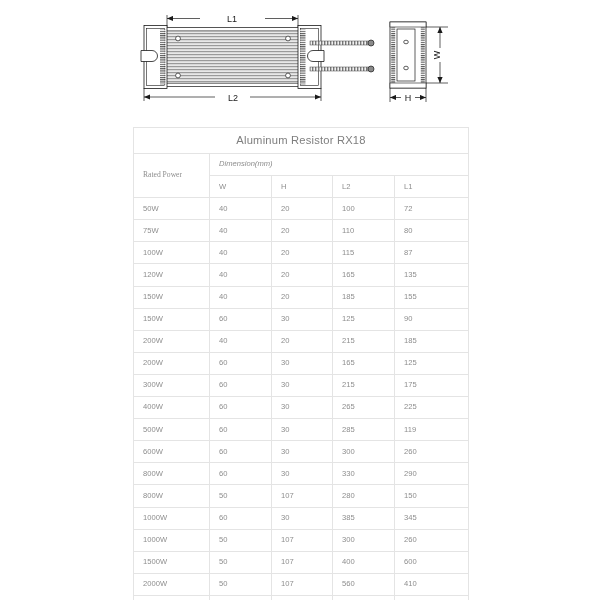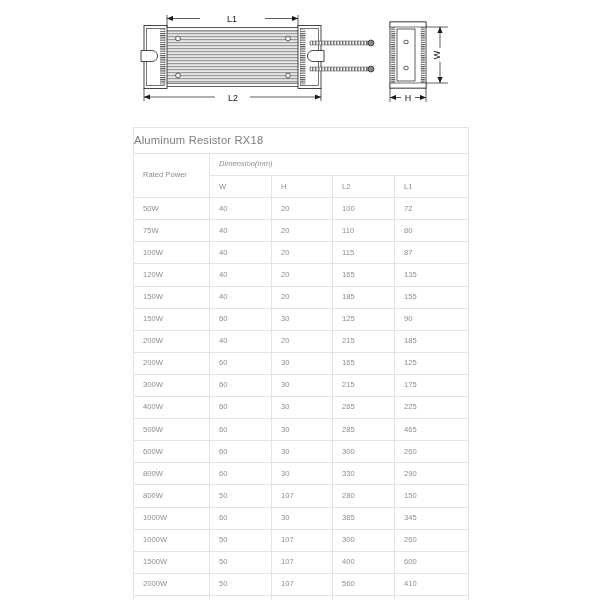--- a/index.html
+++ b/index.html
@@ -46,38 +46,39 @@
     font-weight: normal;
     font-size: 7.6px;
     padding: 0 0 0 9px;
     text-align: left;
     height: 21.1px;
     line-height: 1.35;
     vertical-align: middle;
     white-space: nowrap;
   }
   tr.title-row td {
-    text-align: left;
+    text-align: center;
     font-size: 11.2px;
     color: #7e7e7e;
     height: 25px;
     padding: 0;
     letter-spacing: 0.2px;
   }
   td.dim-head {
     text-align: center;
     padding: 0;
     height: 20px;
     font-style: italic;
   }
   td.rated-head {
     vertical-align: middle;
     white-space: normal;
     line-height: 1.5;
     padding-left: 9px;
+    font-family: Liberation Serif, serif;
   }
   .col-rp  { width: 76px; }
   .col-w   { width: 62px; }
   .col-h   { width: 61px; }
   .col-l2  { width: 62px; }
   .col-l1  { width: 74px; }
 </style>
 </head>
 <body>
 
@@ -284,21 +285,21 @@
           <td>60</td>
           <td>30</td>
           <td>265</td>
           <td>225</td>
         </tr>
         <tr>
           <td>500W</td>
           <td>60</td>
           <td>30</td>
           <td>285</td>
-          <td>465</td>
+          <td>119</td>
         </tr>
         <tr>
           <td>600W</td>
           <td>60</td>
           <td>30</td>
           <td>300</td>
           <td>260</td>
         </tr>
         <tr>
           <td>800W</td>

